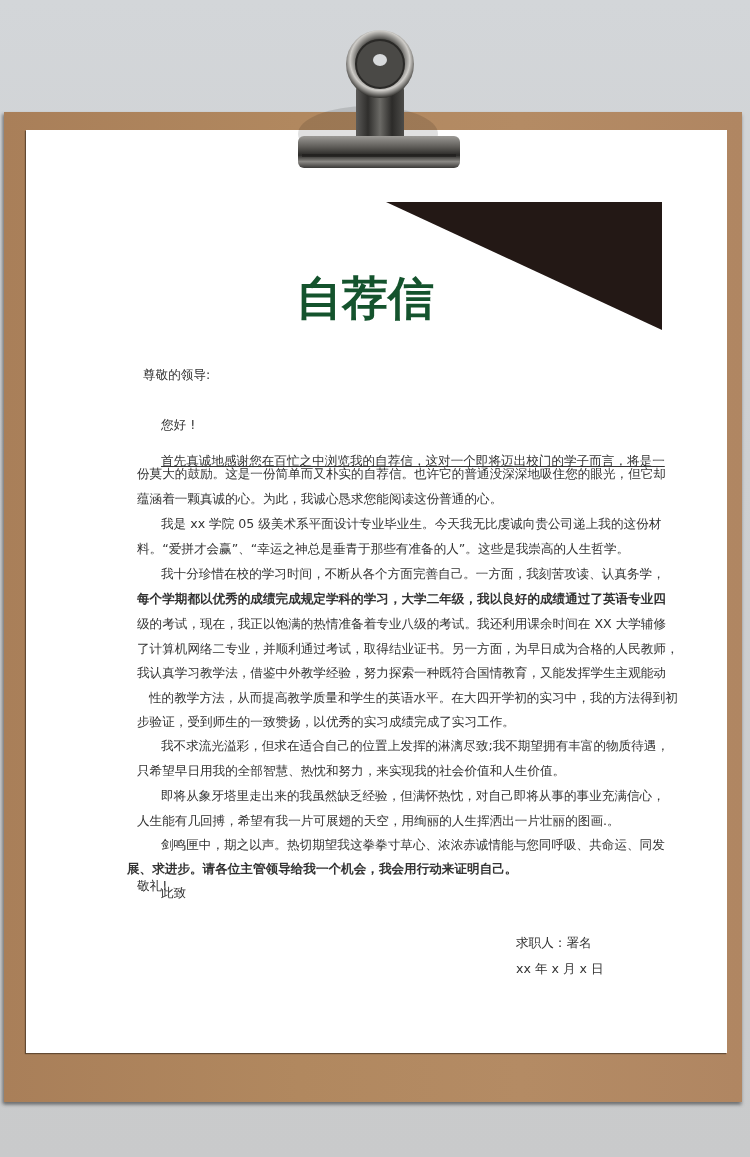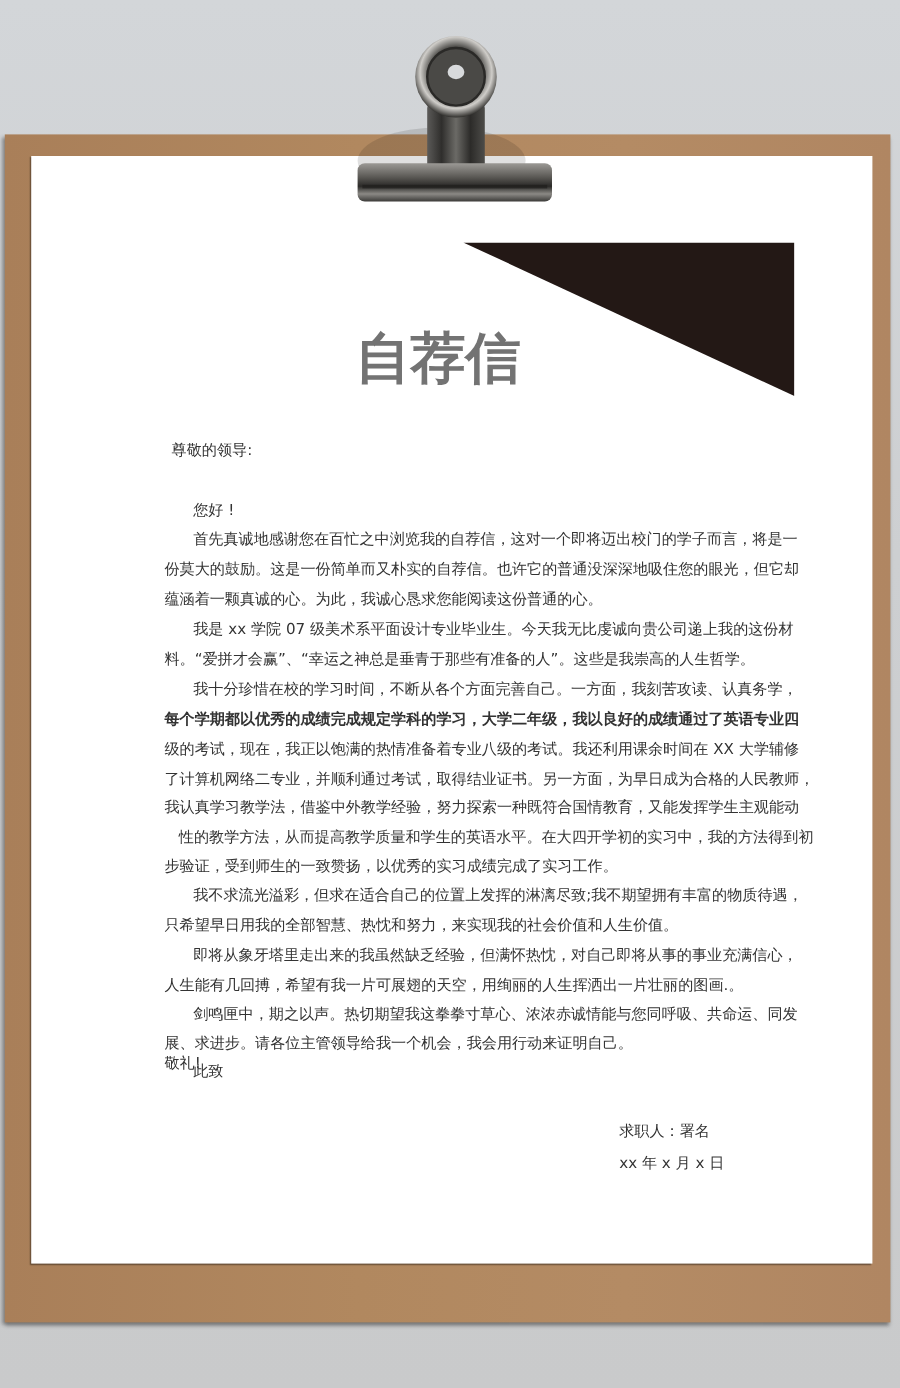--- a/index.html
+++ b/index.html
@@ -15,21 +15,21 @@
   }
   .paper {
     position: absolute; left: 26px; top: 130px; width: 701px; height: 923px;
     background: #ffffff;
     box-shadow: -1px 1px 1px rgba(40,30,20,0.55);
   }
   .clip { position: absolute; left: 296px; top: 24px; width: 166px; height: 146px; }
   .triangle { position: absolute; left: 386px; top: 202px; width: 276px; height: 128px; }
   .title {
     position: absolute; left: 296px; top: 266px; width: 150px;
-    font-size: 46px; font-weight: bold; color: #737373; letter-spacing: 0px;
+    font-size: 46px; font-weight: bold; color: #14532d; letter-spacing: 0px;
     line-height: 64px; white-space: nowrap;
   }
   .line {
     position: absolute; font-size: 12.6px; color: #333333; white-space: nowrap;
     line-height: 18px;
   }
 </style>
 </head>
 <body>
 
@@ -70,41 +70,41 @@
   <ellipse cx="84" cy="36" rx="7" ry="6" fill="#d8dadc"></ellipse>
   <rect x="2" y="112" width="162" height="32" rx="6" fill="url(#bar)"></rect>
   <rect x="6" y="130" width="154" height="3" fill="#1f1e1c" opacity="0.7"></rect>
 </svg>
 
 <div class="title">自荐信</div>
 
 <div class="line" style="left:143px; top:366px;">尊敬的领导:</div>
 <div class="line" style="left:161px; top:416px;">您好 !</div>
 
-<div class="line" style="left:161px; top:440px;">首先真诚地感谢您在百忙之中浏览我的自荐信，这对一个即将迈出校门的学子而言，将是一</div>
+<div class="line" style="left:161px; top:452px;text-decoration:underline;">首先真诚地感谢您在百忙之中浏览我的自荐信，这对一个即将迈出校门的学子而言，将是一</div>
 <div class="line" style="left:137px; top:465px;">份莫大的鼓励。这是一份简单而又朴实的自荐信。也许它的普通没深深地吸住您的眼光，但它却</div>
 <div class="line" style="left:137px; top:490px;">蕴涵着一颗真诚的心。为此，我诚心恳求您能阅读这份普通的心。</div>
 
-<div class="line" style="left:161px; top:515px;">我是 xx 学院 07 级美术系平面设计专业毕业生。今天我无比虔诚向贵公司递上我的这份材</div>
+<div class="line" style="left:161px; top:515px;">我是 xx 学院 05 级美术系平面设计专业毕业生。今天我无比虔诚向贵公司递上我的这份材</div>
 <div class="line" style="left:137px; top:540px;">料。“爱拼才会赢”、“幸运之神总是垂青于那些有准备的人”。这些是我崇高的人生哲学。</div>
 
 <div class="line" style="left:161px; top:565px;">我十分珍惜在校的学习时间，不断从各个方面完善自己。一方面，我刻苦攻读、认真务学，</div>
 <div class="line" style="left:137px; top:590px;font-weight:bold;">每个学期都以优秀的成绩完成规定学科的学习，大学二年级，我以良好的成绩通过了英语专业四</div>
 <div class="line" style="left:137px; top:615px;">级的考试，现在，我正以饱满的热情准备着专业八级的考试。我还利用课余时间在 XX 大学辅修</div>
 <div class="line" style="left:137px; top:640px;">了计算机网络二专业，并顺利通过考试，取得结业证书。另一方面，为早日成为合格的人民教师，</div>
 <div class="line" style="left:137px; top:664px;">我认真学习教学法，借鉴中外教学经验，努力探索一种既符合国情教育，又能发挥学生主观能动</div>
 <div class="line" style="left:137px; top:689px;margin-left:12px;">性的教学方法，从而提高教学质量和学生的英语水平。在大四开学初的实习中，我的方法得到初</div>
 <div class="line" style="left:137px; top:713px;">步验证，受到师生的一致赞扬，以优秀的实习成绩完成了实习工作。</div>
 
 <div class="line" style="left:161px; top:737px;">我不求流光溢彩，但求在适合自己的位置上发挥的淋漓尽致;我不期望拥有丰富的物质待遇，</div>
 <div class="line" style="left:137px; top:762px;">只希望早日用我的全部智慧、热忱和努力，来实现我的社会价值和人生价值。</div>
 
 <div class="line" style="left:161px; top:787px;">即将从象牙塔里走出来的我虽然缺乏经验，但满怀热忱，对自己即将从事的事业充满信心，</div>
 <div class="line" style="left:137px; top:812px;">人生能有几回搏，希望有我一片可展翅的天空，用绚丽的人生挥洒出一片壮丽的图画.。</div>
 
 <div class="line" style="left:161px; top:836px;">剑鸣匣中，期之以声。热切期望我这拳拳寸草心、浓浓赤诚情能与您同呼吸、共命运、同发</div>
-<div class="line" style="left:137px; top:860px;">展、求进步。请各位主管领导给我一个机会，我会用行动来证明自己。</div>
+<div class="line" style="left:127px; top:860px;font-weight:bold;">展、求进步。请各位主管领导给我一个机会，我会用行动来证明自己。</div>
 
 <div class="line" style="left:161px; top:884px;">此致</div>
 <div class="line" style="left:137px; top:877px;">敬礼!</div>
 
 <div class="line" style="left:516px; top:934px;">求职人：署名</div>
 <div class="line" style="left:516px; top:960px;">xx 年 x 月 x 日</div>
 
 </body></html>

